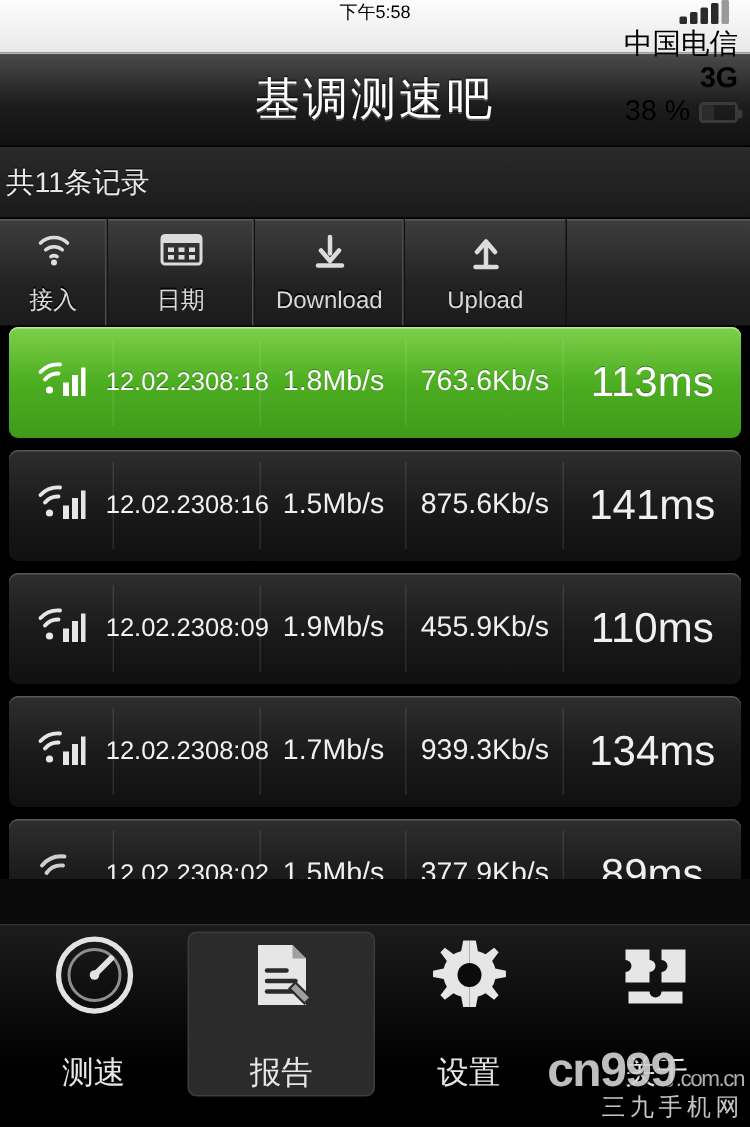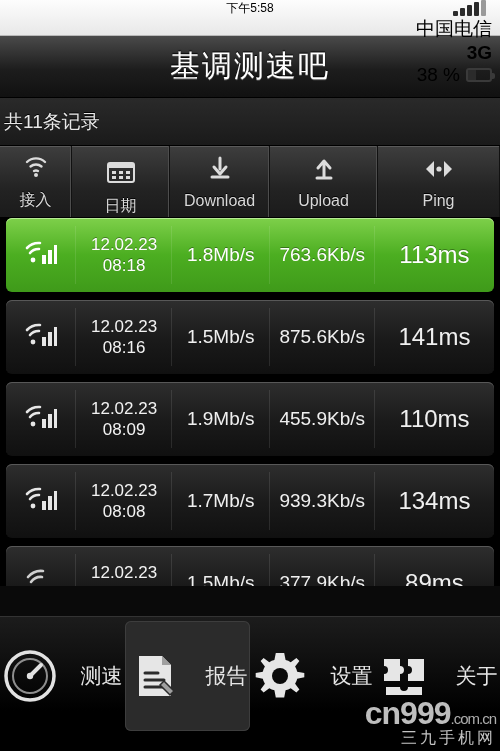--- a/index.html
+++ b/index.html
@@ -67,21 +67,21 @@
   .col {
     flex:0 0 auto; display:flex; flex-direction:column;
     align-items:center; justify-content:center; gap:12px;
     border-right:1px solid #111; position:relative;
   }
   .col:after{content:"";position:absolute;right:0;top:0;bottom:0;width:1px;background:#4d4d4d;}
   .col:last-child:after{display:none;}
   .col-label { font-size:16px; color:#d9d9d9; text-shadow:0 -1px 0 #000; }
   .col .ic { height:26px; display:flex; align-items:flex-end; }
   .c-access { width:72px; }
-  .c-date   { width:98px;justify-content:flex-end; }
+  .c-date   { width:98px; }
   .c-down   { width:100px; }
   .c-up     { width:108px; }
   .c-ping   { width:122px; }
 
   
   .rows { position:relative; height:368px; overflow:hidden; background:#000; }
   .row {
     height:74px; margin:0 6px 8px 6px;
     display:flex; align-items:center;
     border-radius:6px;
@@ -89,40 +89,40 @@
     box-shadow:inset 0 1px 0 #585858, 0 1px 2px #000;
   }
   .row.sel {
     background:linear-gradient(#7ed04a,#4cae21 50%,#3f9a1a);
     box-shadow:inset 0 1px 0 #b7ea95, 0 1px 2px #000;
   }
   .cell { display:flex; align-items:center; justify-content:center; height:100%; position:relative; }
   .cell:after{content:"";position:absolute;right:0;top:8px;bottom:8px;width:1px;background:rgba(255,255,255,.10);}
   .cell:last-child:after{display:none;}
   .r-access { width:72px; }
-  .r-date   { width:98px; flex-direction:column; line-height:1.25; }
+  .r-date   { width:98px; line-height:1.25; }
   .r-date span { font-size:17px; color:#f2f2f2; }
   .r-down   { width:100px; font-size:19px; }
   .r-up     { width:108px; font-size:19px; }
-  .r-ping   { width:122px; font-size:24px; }
+  .r-ping   { width:122px; font-size:28px; }
   .row.sel .r-date span, .row.sel .r-down, .row.sel .r-up, .row.sel .r-ping { color:#fff; text-shadow:0 -1px 0 rgba(0,0,0,.35); }
   .row:not(.sel) .r-down, .row:not(.sel) .r-up, .row:not(.sel) .r-ping { color:#f0f0f0; }
 
   .rowclip { position:absolute; left:0; right:0; top:0; }
 
   
   .tabbar {
     position:absolute; bottom:0; left:0; right:0; height:135px;
     background:linear-gradient(#1c1c1c,#000 70%);
     border-top:1px solid #333;
     display:flex; align-items:flex-start;
   }
   .tab {
     flex:1; height:110px; margin-top:4px;
-    display:flex; flex-direction:row; align-items:center; justify-content:center; gap:24px;
+    display:flex; flex-direction:column; align-items:center; justify-content:center; gap:24px;
     border-radius:6px;
   }
   .tab.active { background:#2b2b2b; box-shadow:inset 0 0 0 1px #3d3d3d; }
   .tab-label { font-size:21px; color:#e6e6e6; }
   .tab svg { display:block; }
 
   .watermark {
     position:absolute; right:4px; bottom:2px; text-align:right;
     pointer-events:none; opacity:.92;
   }
@@ -209,30 +209,20 @@
     <div class="col c-up">
       <span class="ic">
         <svg width="24" height="24" viewBox="0 0 24 24">
           <path d="M12 21 L12 8 M6 12 L12 5 L18 12" fill="none" stroke="#dcdcdc" stroke-width="3" stroke-linecap="round" stroke-linejoin="round"></path>
           <path d="M5 22 L19 22" stroke="#dcdcdc" stroke-width="3" stroke-linecap="round"></path>
         </svg>
       </span>
       <span class="col-label">Upload</span>
     </div>
 
-    <div class="col c-ping">
-      <span class="ic">
-        <svg width="32" height="22" viewBox="0 0 32 22">
-          <path d="M11 3 L3 11 L11 19 Z" fill="#dcdcdc"></path>
-          <path d="M21 3 L29 11 L21 19 Z" fill="#dcdcdc"></path>
-          <circle cx="16" cy="11" r="2.6" fill="#dcdcdc"></circle>
-        </svg>
-      </span>
-      <span class="col-label">Ping</span>
-    </div>
 
   </div>
 
   <div class="rows">
     <div class="rowclip">
 
       <div class="row sel">
         <div class="cell r-access">
           <span>
             <svg width="34" height="28" viewBox="0 0 34 28">

